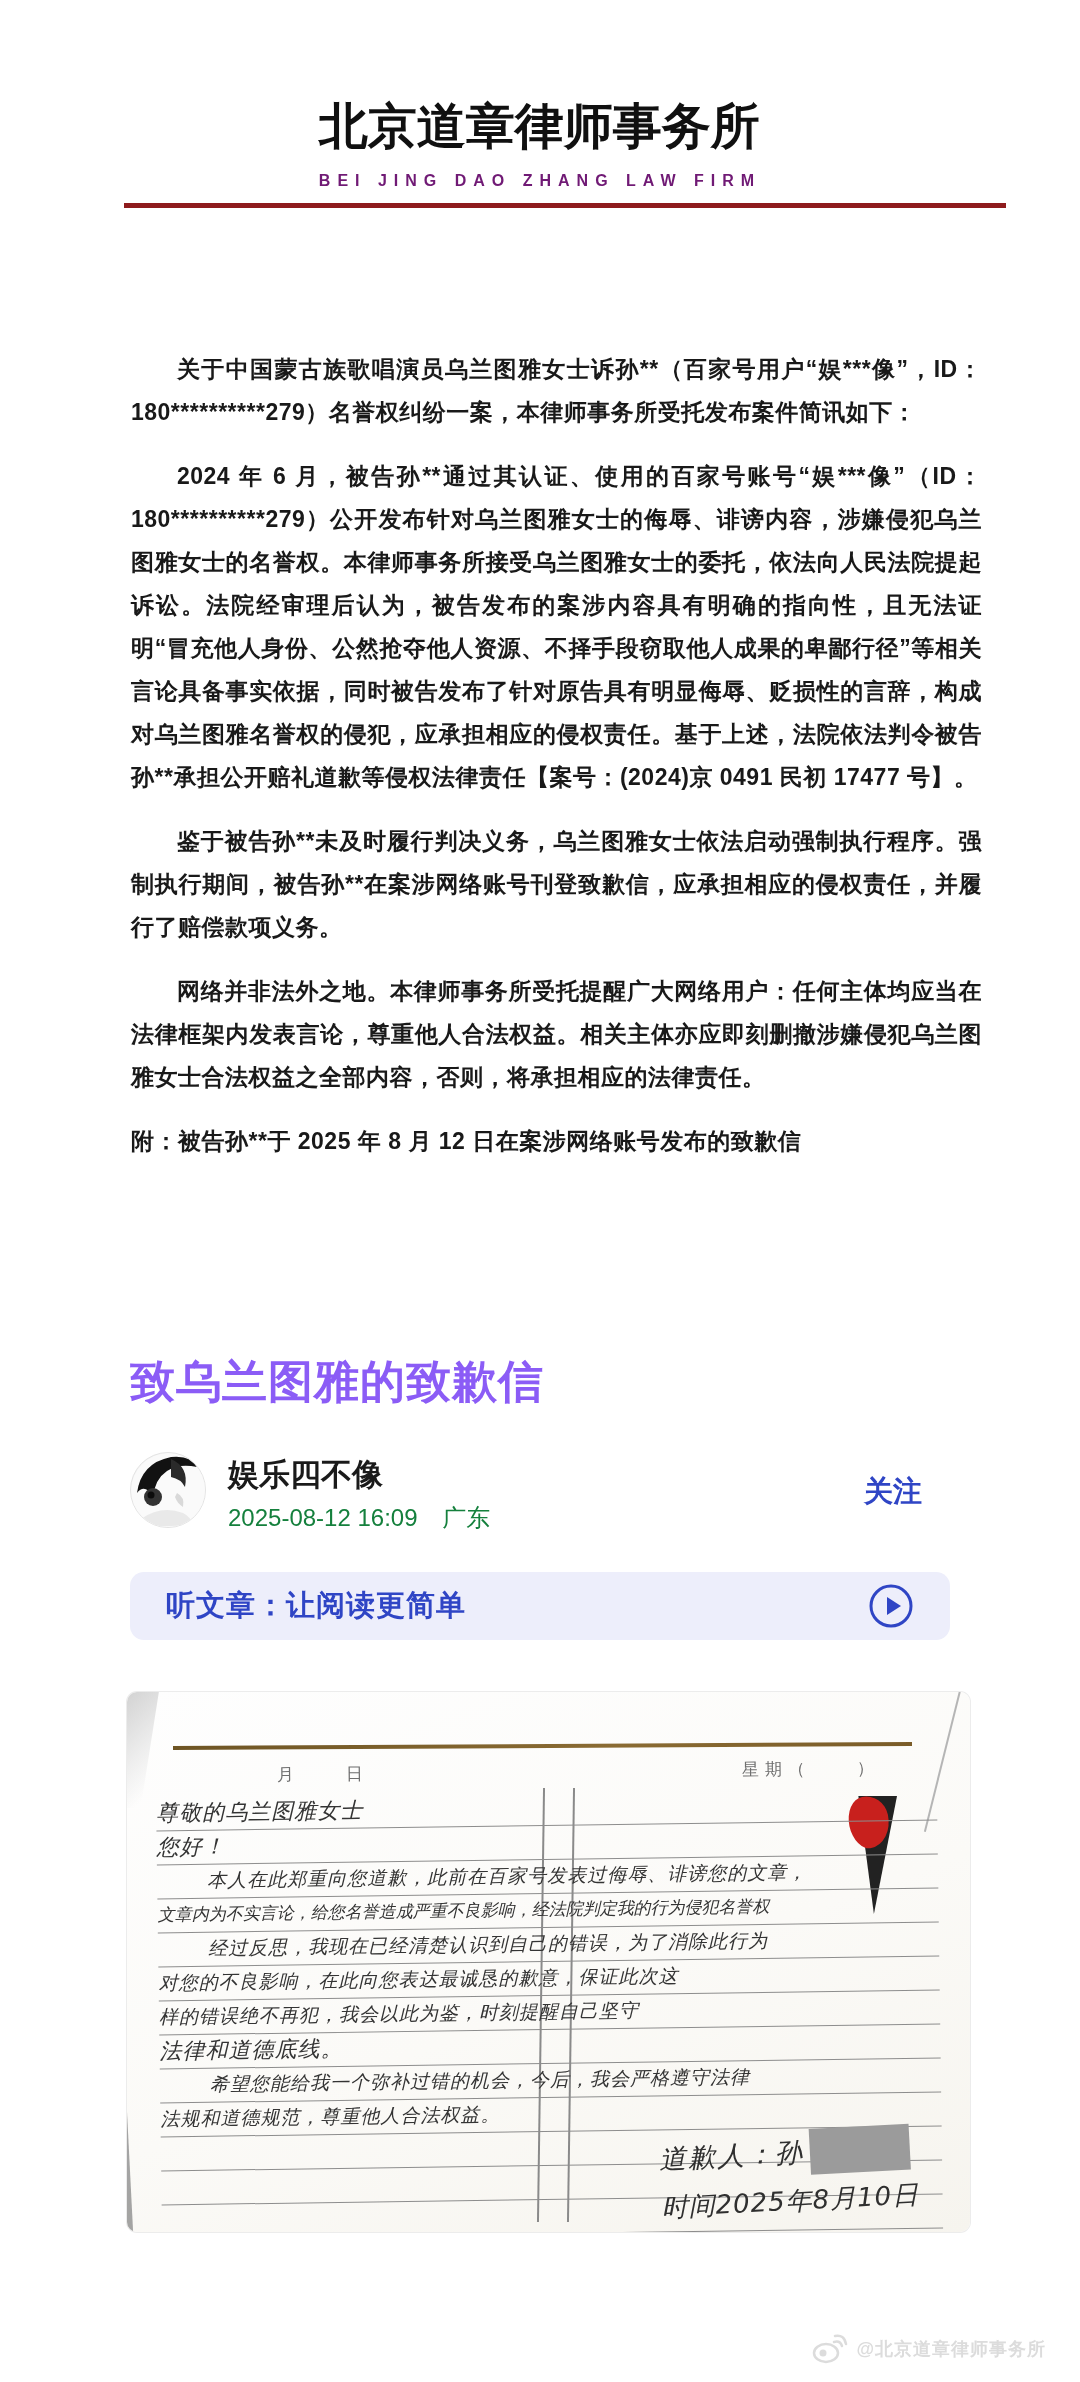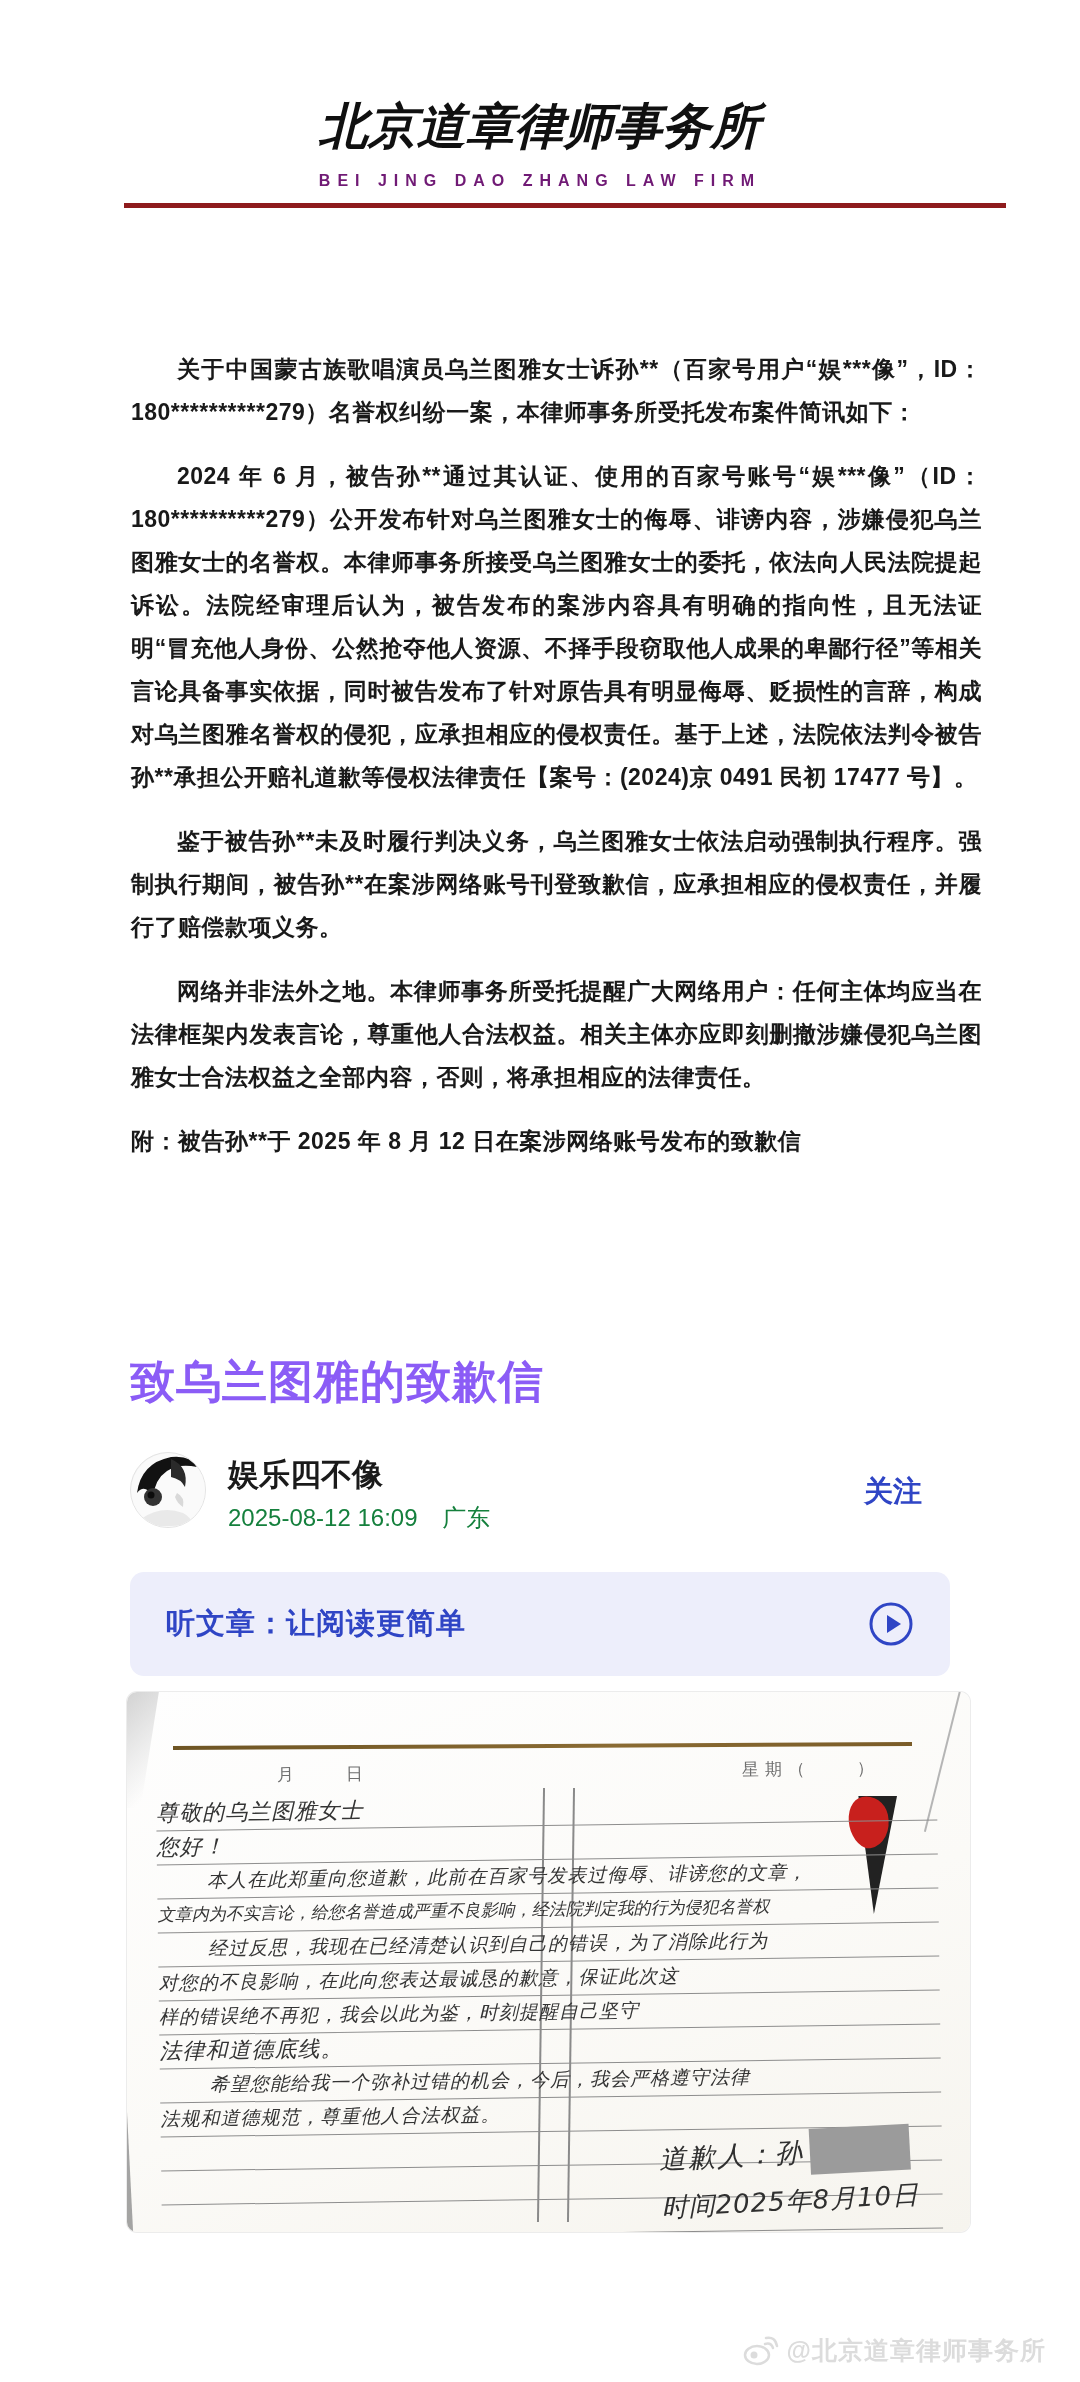--- a/index.html
+++ b/index.html
@@ -9,21 +9,21 @@
 
   
   .header{position:absolute;top:76px;left:0;width:100%;display:flex;justify-content:center;}
   .logo-row{display:flex;align-items:flex-start;gap:20px;}
   .seal{width:96px;height:124px;background:var(--seal_red,#a92016);border-radius:8px;
         box-shadow:inset 0 0 0 4px var(--seal_red,#a92016), inset 0 0 0 6px rgba(255,255,255,.9);
         display:flex;flex-direction:column;align-items:center;justify-content:center;padding:4px 2px;box-sizing:border-box;}
   .seal-chars{color:#fff;font-family:"DejaVu Serif",serif;font-weight:bold;font-size:42px;line-height:1.1;letter-spacing:-2px;}
   .seal-sub{color:#fff;font-size:8px;font-weight:bold;line-height:1.25;width:66px;text-align:left;margin-top:6px;letter-spacing:.5px;}
   .firm-block{padding-top:14px;}
-  .firm-cn{font-family:"DejaVu Serif",serif;font-weight:bold;font-size:49px;color:#101010;letter-spacing:0px;line-height:1.5;font-style:italic;}
+  .firm-cn{font-family:"DejaVu Serif",serif;font-weight:bold;font-size:49px;color:#101010;letter-spacing:0px;line-height:1.5;}
   .firm-en{font-weight:bold;font-size:16px;color:#701a75;letter-spacing:7px;margin-top:8px;}
 
   .red-rule{position:absolute;top:203px;left:124px;width:882px;height:5px;background:var(--accent_red,#8e1b1d);}
 
   
   .doc-title{position:absolute;top:272px;left:0;width:100%;margin:0;text-align:center;
              font-size:32px;font-weight:bold;color:#121212;letter-spacing:1px;}
   .doc-body{position:absolute;top:348px;left:124px;width:858px;
             font-size:23px;line-height:43px;font-weight:600;color:#191919;
             text-align:justify;letter-spacing:.5px;}
@@ -33,21 +33,21 @@
   
   .post-title{position:absolute;top:1352px;left:130px;margin:0;font-size:45px;font-weight:bold;color:#8b5cf6;letter-spacing:1px;}
   .author-row{position:absolute;top:1450px;left:130px;width:820px;height:80px;}
   .avatar{position:absolute;left:0;top:2px;width:76px;height:76px;border-radius:50%;overflow:hidden;
           background:#f3f3f3;border:1px solid #e4e4e4;box-sizing:border-box;}
   .author-name{position:absolute;left:98px;top:4px;font-size:31px;font-weight:bold;color:#1a1a1a;text-align:right;}
   .author-meta{position:absolute;left:98px;top:52px;font-size:24px;color:#15803d;}
   .author-meta .loc{margin-left:18px;}
   .follow-btn{position:absolute;right:28px;top:22px;font-size:29px;font-weight:600;color:var(--link_blue,#2f45c5);cursor:pointer;}
 
-  .listen-bar{position:absolute;top:1572px;left:130px;width:820px;height:104px;background:var(--listen_bg,#edeefb);
+  .listen-bar{position:absolute;top:1572px;left:130px;width:820px;height:68px;background:var(--listen_bg,#edeefb);
               border-radius:14px;display:flex;align-items:center;justify-content:space-between;
               padding:12px 36px;box-sizing:border-box;}
   .listen-text{font-size:29px;font-weight:600;color:var(--link_blue,#2f45c5);letter-spacing:1px;}
   .play-btn{width:46px;height:46px;display:block;cursor:pointer;}
 
   
   .letter-photo{position:absolute;top:1692px;left:127px;width:843px;height:540px;border-radius:10px;overflow:hidden;
                 background:linear-gradient(160deg,#fefefe 0%,#fbfaf7 55%,#f6f4ee 100%);
                 box-shadow:0 0 0 1px #ececec;}
   .corner-tl{position:absolute;left:-6px;top:-4px;width:70px;height:120px;
@@ -75,21 +75,21 @@
   .crease.c1{left:49%;}
   .crease.c2{left:52.6%;}
   .signature{position:absolute;right:52px;top:438px;text-align:left;transform:rotate(-3deg);
              font-family:"DejaVu Sans",sans-serif;font-style:italic;color:#2f2f2f;}
   .sig-line{font-size:27px;letter-spacing:2px;}
   .redact{display:inline-block;width:100px;height:46px;background:#9b9b9b;vertical-align:-14px;margin-left:6px;}
   .sig-date{font-size:26px;letter-spacing:1px;margin-top:8px;}
 
   
   .watermark{position:absolute;top:2334px;right:34px;display:flex;align-items:center;gap:8px;
-             color:var(--watermark_gray,#dcdcdc);font-size:25px;font-weight:600;letter-spacing:1px;}
+             color:var(--watermark_gray,#dcdcdc);font-size:18px;font-weight:600;letter-spacing:1px;}
   .wm-icon{width:36px;height:30px;display:block;}
 </style>
 </head>
 <body>
 
 <div class="page">
 
   <header class="header">
     <div class="logo-row">
       <div class="firm-block">

